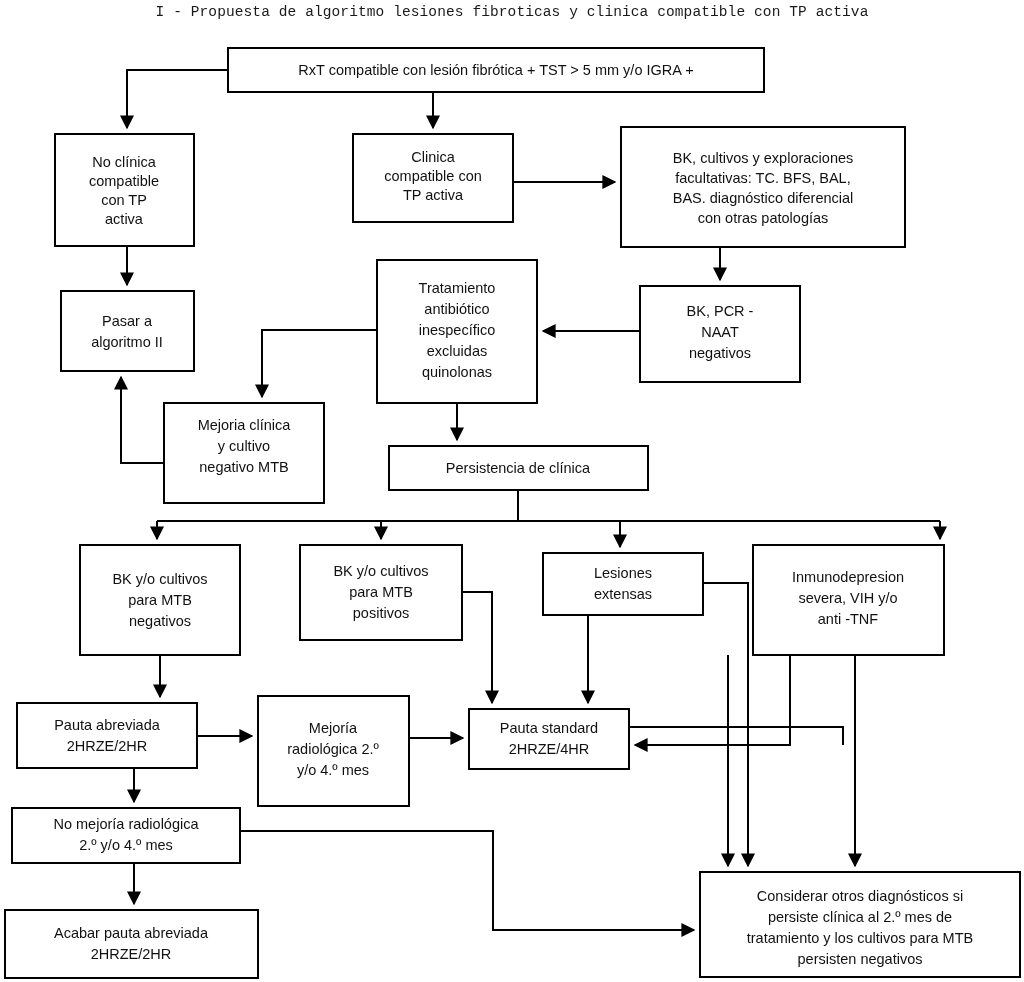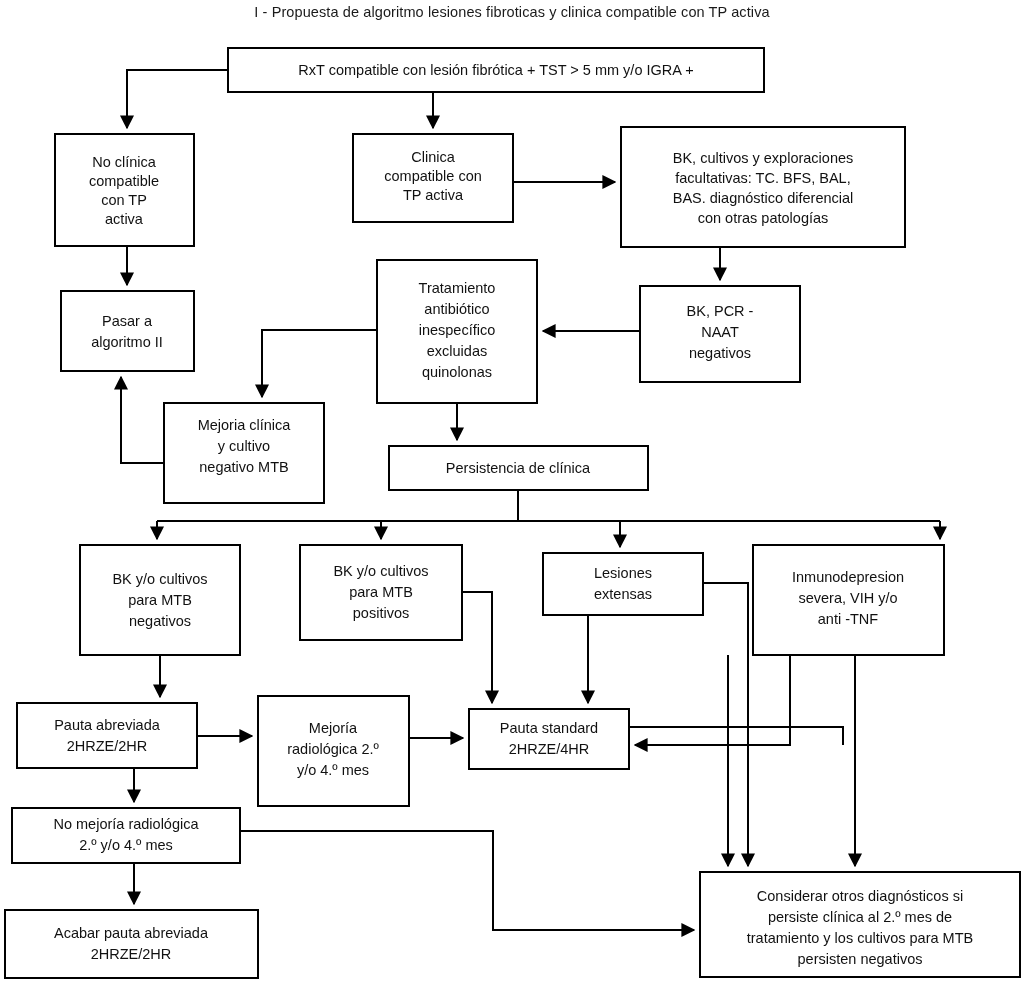--- a/index.html
+++ b/index.html
@@ -18,20 +18,21 @@
   #chart-title {
     position: absolute;
     left: 0;
     top: 4px;
     width: 1024px;
     text-align: center;
     font-size: 14.5px;
     color: #1a1a1a;
     letter-spacing: 0.1px;
     white-space: nowrap;
+    font-family: Liberation Mono, monospace;
   }
   svg#flow {
     position: absolute;
     left: 0;
     top: 0;
     width: 1024px;
     height: 982px;
   }
   .nodebox {
     fill: #ffffff;

